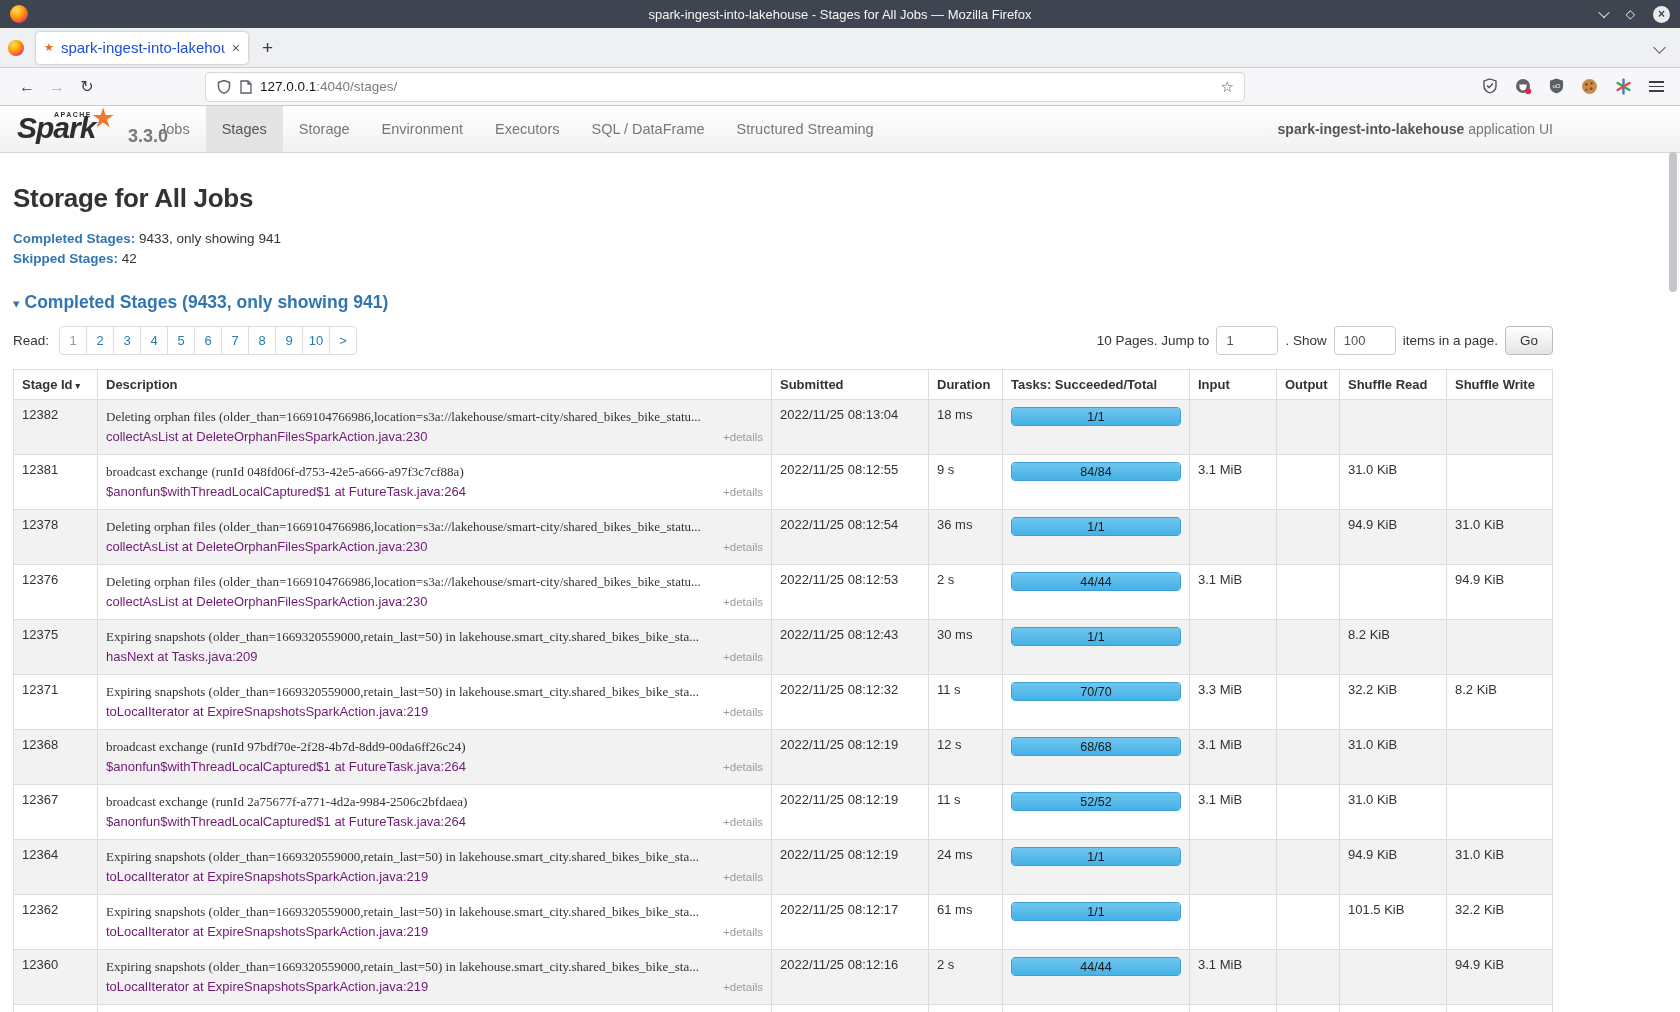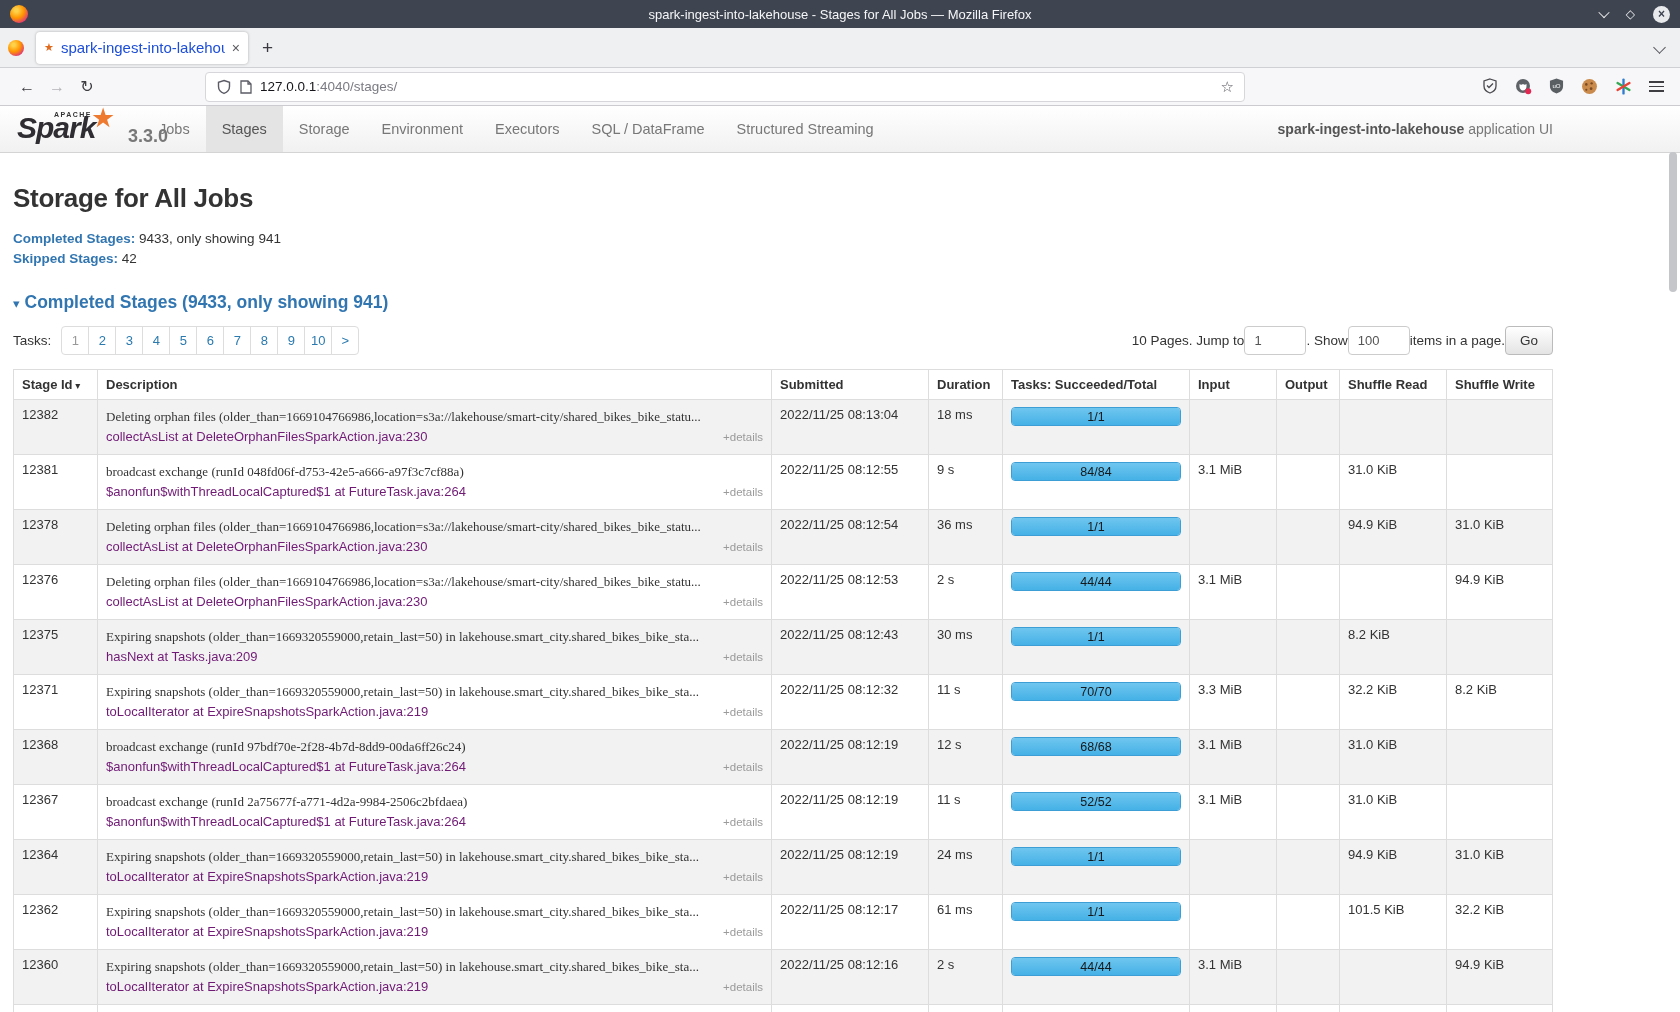--- a/index.html
+++ b/index.html
@@ -59,21 +59,21 @@
   .section-h { margin-top:23px; font-size:17.5px; font-weight:bold; color:#3276b1; cursor:pointer; }
   .section-h .arr { font-size:13px; margin-right:5px; }
 
   .pagerow { margin-top:13px; width:1540px; display:flex; align-items:center; }
   .pagelabel { font-size:13.5px; margin-right:10px; }
   .pbgroup { display:inline-flex; }
   .pbtn { display:block; width:28px; padding:6px 0; text-align:center; font-size:13px; color:#2a7ab0; background:#fff; border:1px solid #ddd; margin-left:-1px; text-decoration:none; }
   .pbtn:first-child { border-radius:4px 0 0 4px; margin-left:0; }
   .pbtn:last-child { border-radius:0 4px 4px 0; }
   .pbtn.cur { color:#999; }
-  .pageright { margin-left:auto; display:flex; align-items:center; font-size:13.5px; }
+  .pageright { margin-left:auto; display:flex; align-items:center; gap:7px; font-size:13.5px; }
   .pageright input { width:62px; height:29px; border:1px solid #ccc; border-radius:4px; padding:0 9px; font-size:13px; color:#555; font-family:inherit; }
   .go-btn { padding:6px 14px; font-size:13.5px; color:#333; background:linear-gradient(#ffffff,#e4e4e4); border:1px solid #bbb; border-radius:4px; cursor:pointer; font-family:inherit; }
 
   
   table.stages { border-collapse:collapse; table-layout:fixed; width:1540px; margin-top:14px; font-size:13px; }
   .stages th, .stages td { border:1px solid #ddd; text-align:left; vertical-align:top; padding:7px 8px; }
   .stages thead th { font-weight:bold; color:#333; white-space:nowrap; overflow:hidden; }
   .stages thead th .sort { font-size:10px; }
   .stages tbody tr:nth-child(odd) { background:#f2f2f2; }
   .desc-line { white-space:nowrap; overflow:hidden; line-height:20px;font-family:Liberation Serif, serif; }
@@ -197,21 +197,21 @@
     <div class="statline">
       <span class="blabel">Skipped Stages:</span>
       <span>42</span>
     </div>
 
     <div class="section-h">
       <span class="arr">▾</span><span>Completed Stages (9433, only showing 941)</span>
     </div>
 
     <div class="pagerow">
-      <span class="pagelabel">Tasks:</span>
+      <span class="pagelabel">Read:</span>
       <div class="pbgroup">
           <a href="#" class="pbtn cur">1</a>
           <a href="#" class="pbtn">2</a>
           <a href="#" class="pbtn">3</a>
           <a href="#" class="pbtn">4</a>
           <a href="#" class="pbtn">5</a>
           <a href="#" class="pbtn">6</a>
           <a href="#" class="pbtn">7</a>
           <a href="#" class="pbtn">8</a>
           <a href="#" class="pbtn">9</a>

